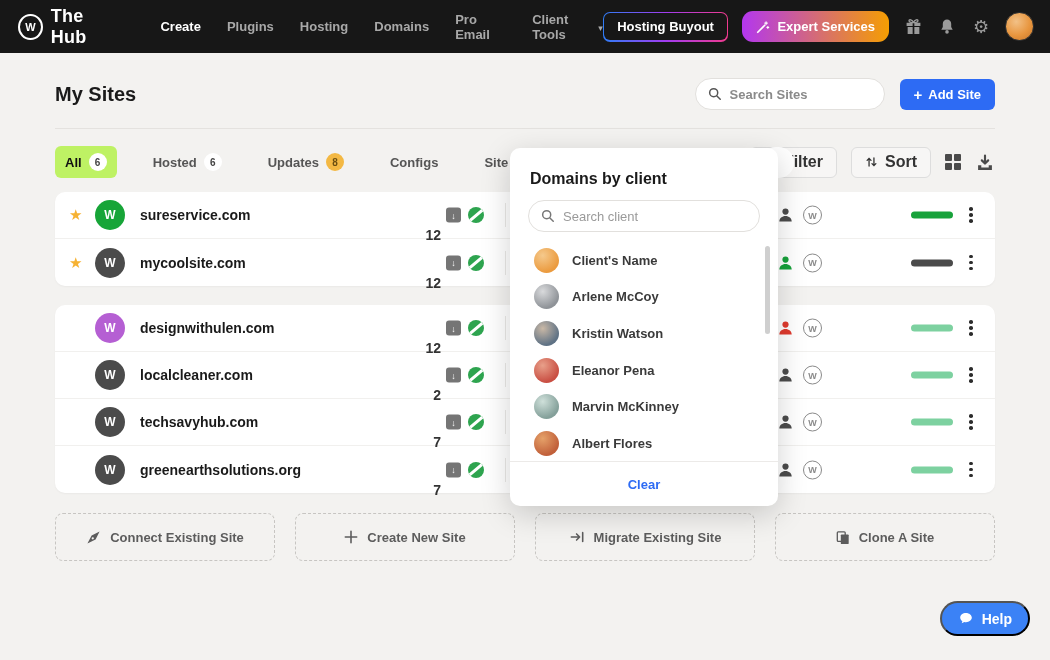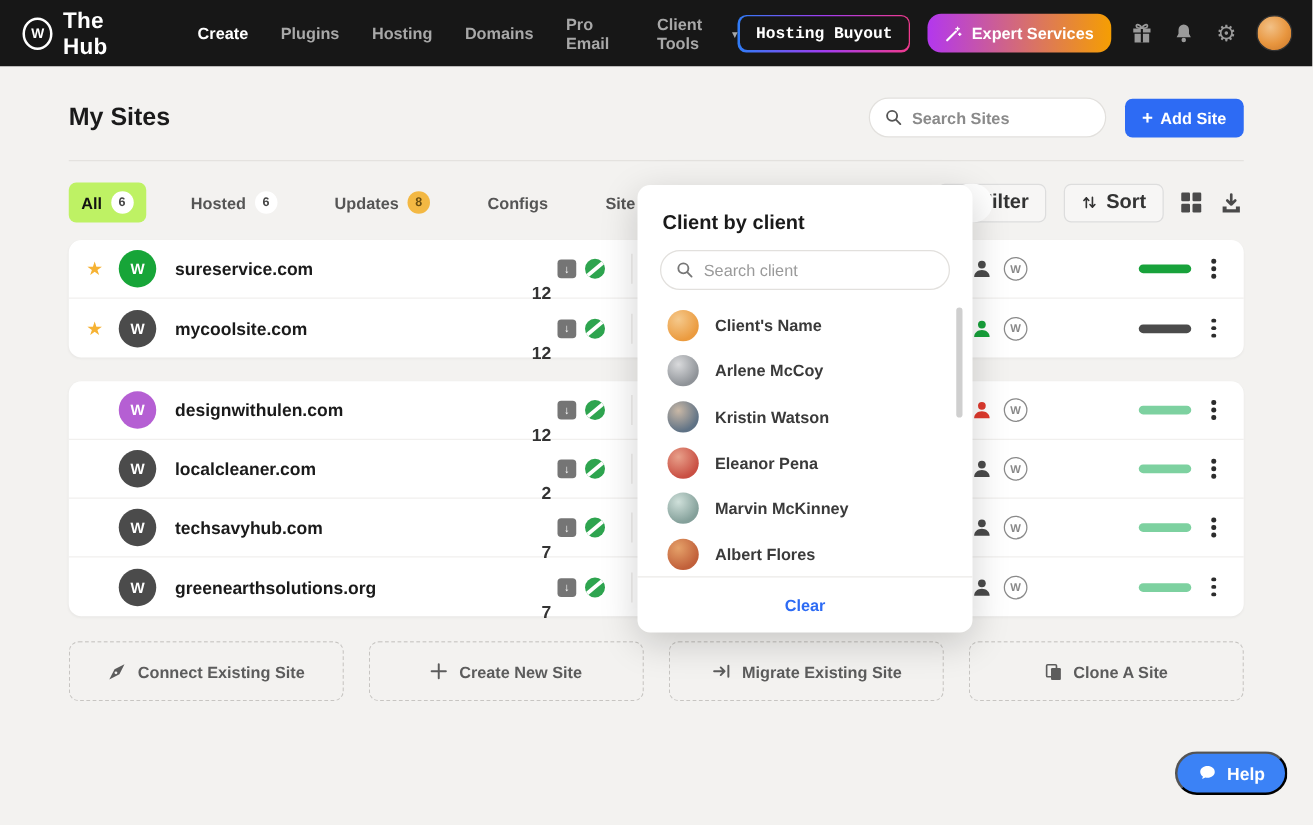--- a/index.html
+++ b/index.html
@@ -10,21 +10,21 @@
   .topnav { position:absolute; left:0; top:0; width:1050px; height:53px; background:#171717; display:flex; align-items:center; padding:0 16px 0 18px; z-index:10; }
   .brand { display:flex; align-items:center; gap:8px; color:#fff; }
   .brand-logo { width:26px; height:26px; border:2px solid #fff; border-radius:50%; display:flex; align-items:center; justify-content:center; color:#fff; font-size:11px; font-weight:700; }
   .brand-name { font-size:18px; font-weight:600; letter-spacing:.2px; }
   .nav-items { display:flex; align-items:center; gap:26px; margin-left:40px; }
   .nav-item { color:#a8a8a8; font-size:13px; font-weight:700; cursor:pointer; display:flex; align-items:center; gap:5px; }
   .nav-item.active { color:#fff; }
   .nav-item .caret { font-size:9px; position:relative; top:1px; }
   .nav-right { margin-left:auto; display:flex; align-items:center; gap:14px; }
   .hb-wrap { background:linear-gradient(90deg,#2f7cf6,#a13cf0,#f03a8d); padding:1.5px; border-radius:7px; cursor:pointer; }
-  .hb-inner { background:#171717; border-radius:6px; padding:6px 13px; color:#fff; font-size:13px; font-weight:700; white-space:nowrap;font-family:Liberation Mono, monospace; }
+  .hb-inner { background:#171717; border-radius:6px; padding:6px 13px; color:#fff; font-size:13px; font-weight:700; white-space:nowrap; }
   .es-btn { background:linear-gradient(90deg,#b337ee,#f59e02); border:none; border-radius:11px; padding:8px 14px; color:#fff; font-size:13px; font-weight:700; display:flex; align-items:center; gap:7px; cursor:pointer; white-space:nowrap; }
   .icon-btn { width:20px; height:20px; display:flex; align-items:center; justify-content:center; cursor:pointer; }
   .gear-glyph { color:#9a9a9a; font-size:18px; line-height:1; }
   .avatar { width:29px; height:29px; border-radius:50%; background:radial-gradient(circle at 38% 32%, #f2c187, #e8963f 55%, #c8762a); cursor:pointer; border:1px solid #333; }
 
   
   .page-header { position:absolute; left:55px; right:55px; top:76px; height:36px; display:flex; align-items:center; }
   .page-title { font-size:20px; font-weight:800; color:#1a1a1a; }
   .header-right { margin-left:auto; display:flex; align-items:center; gap:15px; }
   .search-pill { width:190px; height:32px; background:#fff; border:1px solid #e2e0dd; border-radius:16px; display:flex; align-items:center; padding:0 12px; gap:8px; }
@@ -360,21 +360,21 @@
     <span class="status-pill" style="background: rgb(125, 209, 160);"></span>
     <span class="dots">
         <i></i>
         <i></i>
         <i></i>
       </span>
   </div>
   </div>
 
 <div class="popup">
-  <div class="popup-title">Client by client</div>
+  <div class="popup-title">Domains by client</div>
   <div class="popup-search">
     <svg width="14" height="14" viewBox="0 0 16 16">
         <circle cx="6.5" cy="6.5" r="4.6" fill="none" stroke="#777" stroke-width="1.7"></circle>
         <path d="M10.2 10.2L14 14" stroke="#777" stroke-width="1.7" stroke-linecap="round"></path>
       </svg>
     <input type="text" placeholder="Search client" style="">
   </div>
   <div class="client-list" id="client-list">
       <div class="client-row">
     <span class="client-avatar" style="background: radial-gradient(circle at 35% 30%, rgb(245, 201, 140), rgb(235, 155, 63) 70%);"></span>

